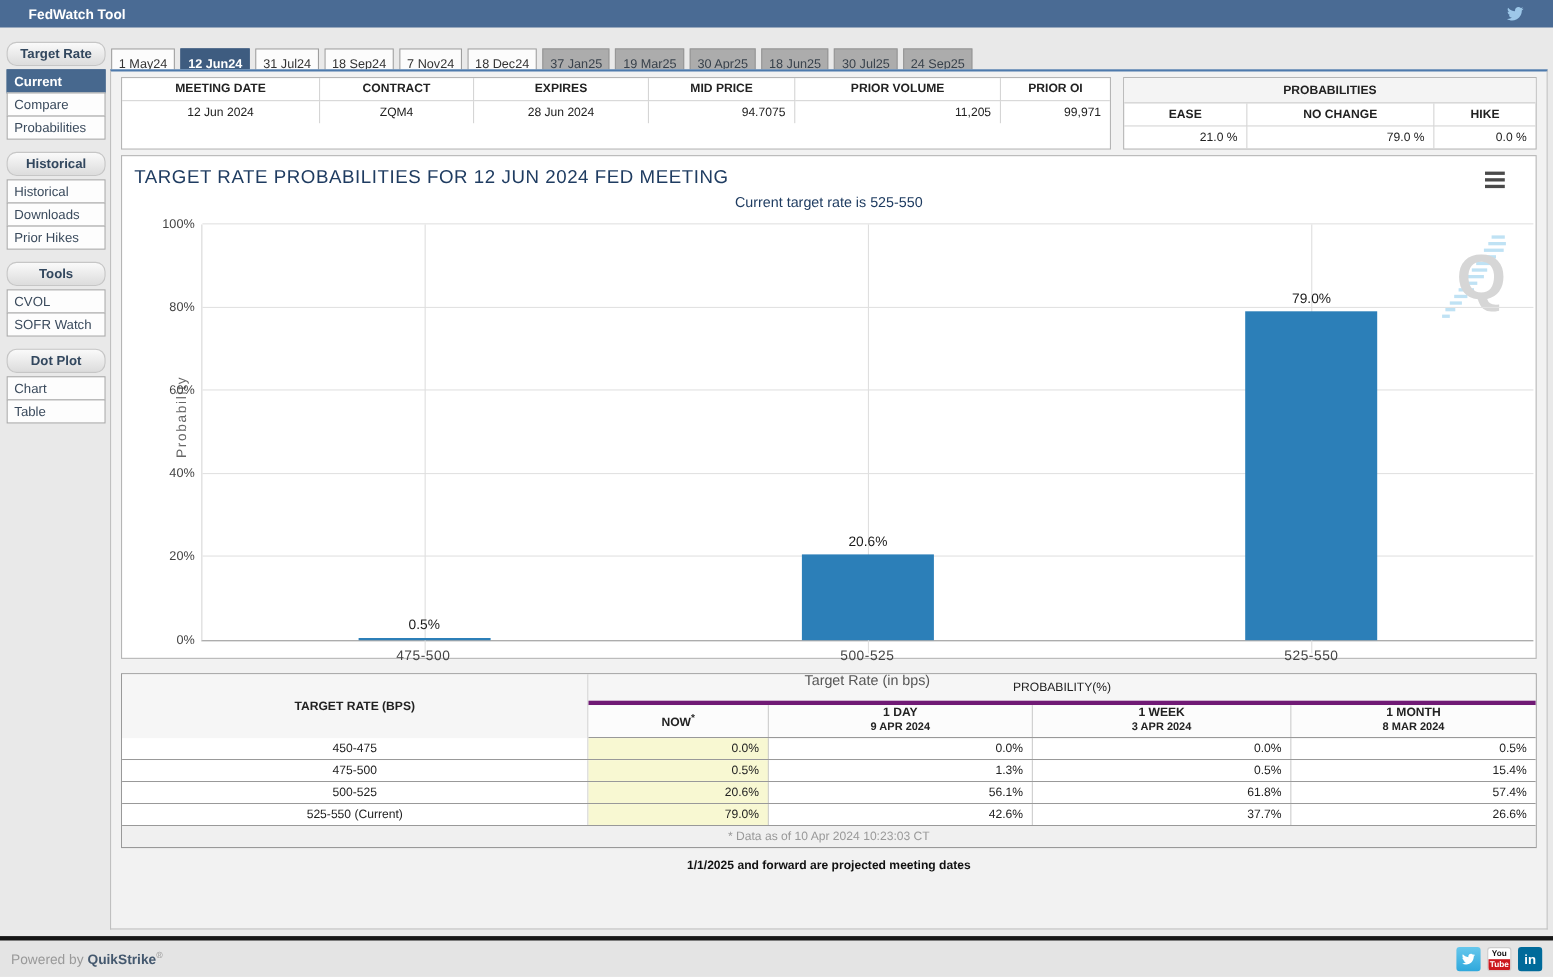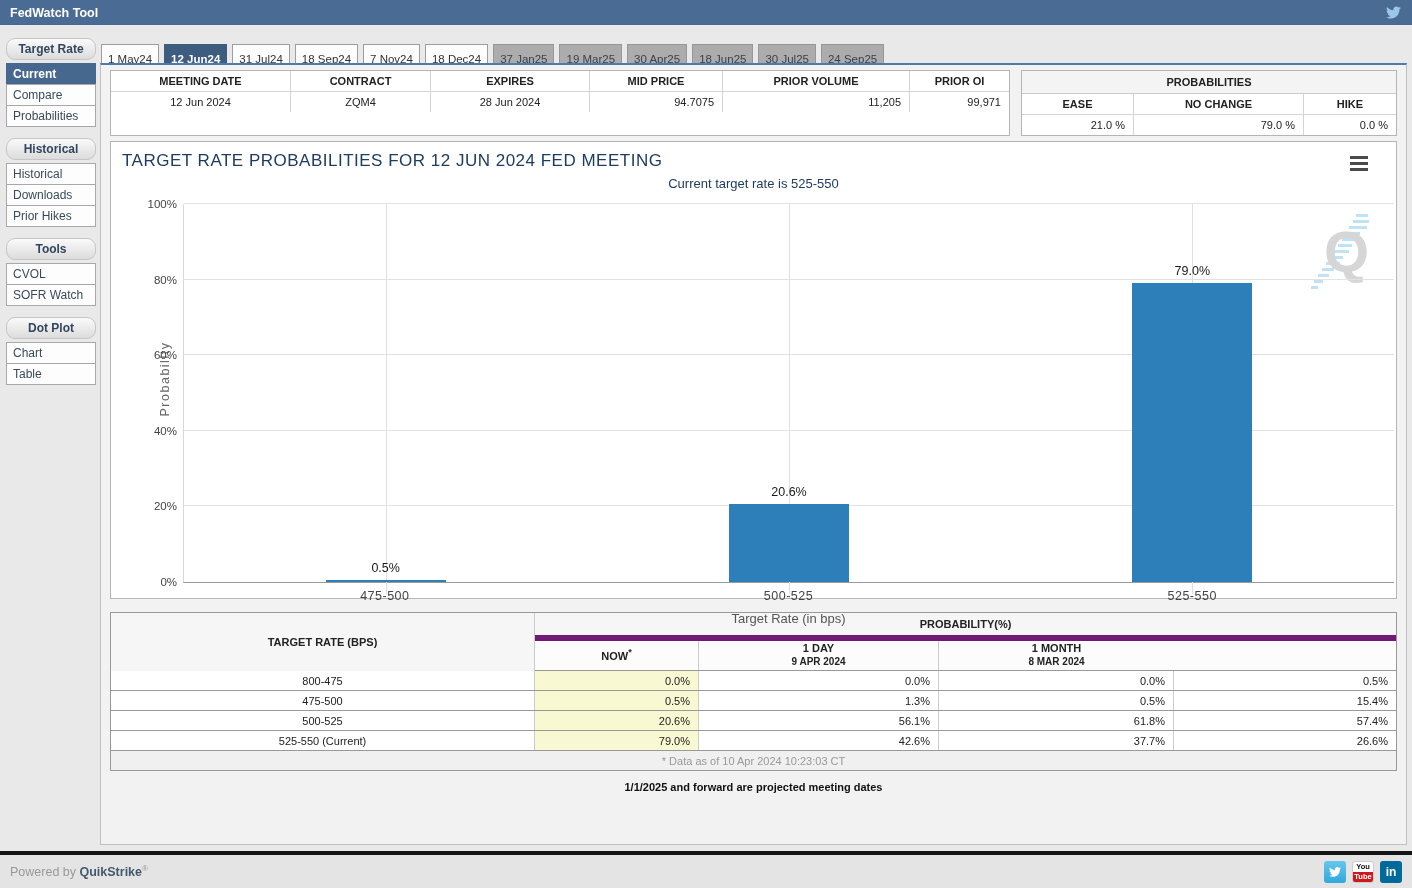--- a/index.html
+++ b/index.html
@@ -2,21 +2,21 @@
 <html><head>
 <meta charset="utf-8">
 <style>
   * { margin:0; padding:0; box-sizing:border-box; }
   html,body { width:1412px; height:888px; overflow:hidden; background:#E9E9E9;
     font-family:"Liberation Sans", sans-serif; }
   #page { position:relative; width:1412px; height:888px; }
 
   
   .appbar { position:absolute; top:0; left:0; right:0; height:25px; background:#4A6B94;
-    display:flex; align-items:center; justify-content:space-between; padding:0 10px; }
+    display:flex; align-items:center; justify-content:space-between; padding:0 26px; }
   .appbar .title { color:#FFFFFF; font-size:12.5px; font-weight:bold; }
   .appbar svg { display:block; }
 
   
   .tabs { position:absolute; top:44px; left:101px; display:flex; gap:5px; height:30px; }
   .tab { height:30px; line-height:28px; padding:0 6px; font-size:11.5px; color:#333;
     background:#FCFCFC; border:1px solid #9E9E9E; white-space:nowrap; cursor:pointer; }
   .tab.selected { background:#3E5C80; border-color:#3E5C80; color:#FFF; font-weight:bold; }
   .tab.projected { background:#ACACAC; color:#39424C; border-color:#979797; }
 
@@ -69,21 +69,21 @@
   .xticks div { flex:1; text-align:center; font-size:12.5px; color:#444; letter-spacing:.5px; }
   .xlabel { margin:8px 2px 0 72px; text-align:center; font-size:13px; color:#555; }
   .qmark { position:absolute; top:4px; right:22px; }
 
   
   .ptable { margin:13px 9px 0 9px; background:#FBFBFB; border:1px solid #999; font-size:11px; color:#222; }
   .pt-headrow1 { display:grid; grid-template-columns:424px 1fr; }
   .pt-rate-head { grid-row:1 / span 2; display:flex; align-items:center; justify-content:center;
     font-weight:bold; background:#F6F6F6; border-right:1px solid #CCC; }
   .pt-prob-head { height:28px; display:flex; align-items:center; justify-content:center;
-    font-weight:bold; background:#F6F6F6; border-bottom:6px solid #701a75; }
+    font-weight:normal; background:#F6F6F6; border-bottom:4px solid #701a75; }
   .pt-sub { display:grid; grid-template-columns:164px 240px 235px 1fr; height:30px;
     border-bottom:1px solid #999; background:#FCFCFC; }
   .pt-sub .sc { border-right:1px solid #CCC; display:flex; flex-direction:column;
     align-items:center; justify-content:center; font-weight:bold; line-height:1.25; }
   .pt-sub .sc:last-child { border-right:none;align-items:center; }
   .pt-sub .sc .l2 { font-size:10px; }
   .pt-row { display:grid; grid-template-columns:424px 164px 240px 235px 1fr; height:20px;
     background:#FFF; border-bottom:1px solid #999; }
   .pt-row div { display:flex; align-items:center; border-right:1px solid #CCC; padding:0 8px; }
   .pt-row div:last-child { border-right:none; }
@@ -269,29 +269,33 @@
           <div class="pt-prob-head">PROBABILITY(%)</div>
           <div class="pt-sub">
               <div class="sc">
                 <span>NOW<sup>*</sup></span>
               </div>
               <div class="sc">
                 <span>1 DAY</span>
                 <span class="l2">9 APR 2024</span>
               </div>
               <div class="sc">
+                <span>1 WEEK</span>
+                <span class="l2">3 APR 2024</span>
+              </div>
+              <div class="sc">
                 <span>1 MONTH</span>
                 <span class="l2">8 MAR 2024</span>
               </div>
             </div>
         </div>
       </div>
       <div>
           <div class="pt-row">
-            <div class="rate">800-475</div>
+            <div class="rate">450-475</div>
             <div class="now">0.0%</div>
             <div class="val">0.0%</div>
             <div class="val">0.0%</div>
             <div class="val">0.5%</div>
           </div>
           <div class="pt-row">
             <div class="rate">475-500</div>
             <div class="now">0.5%</div>
             <div class="val">1.3%</div>
             <div class="val">0.5%</div>

